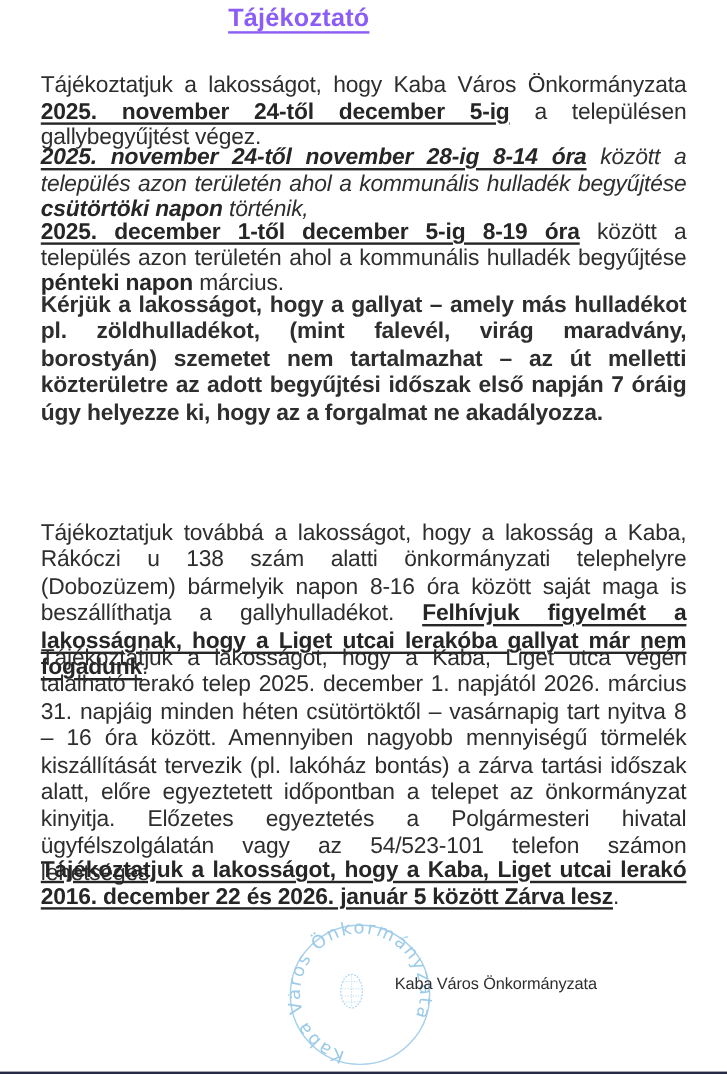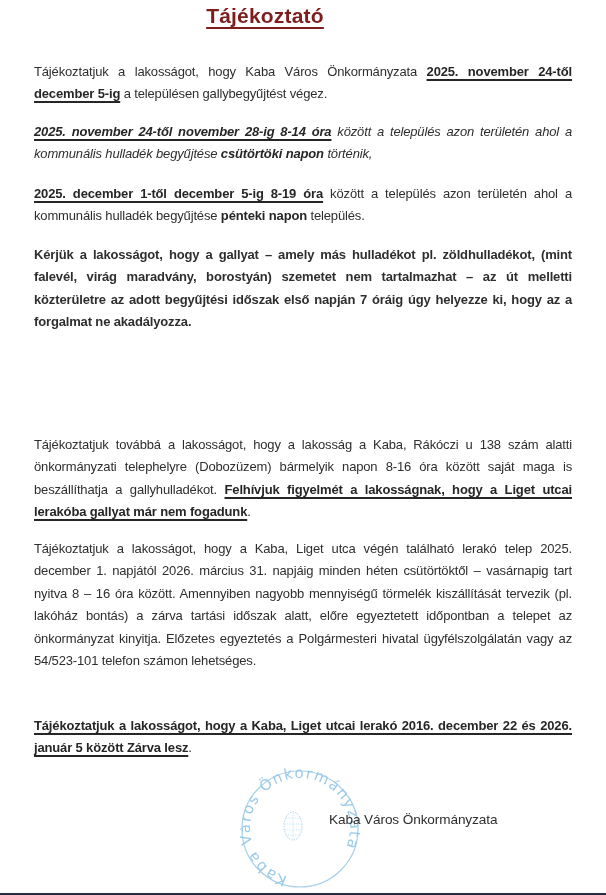--- a/index.html
+++ b/index.html
@@ -1,22 +1,22 @@
 <!DOCTYPE html>
 <html><head>
 <meta charset="utf-8">
 <style>
   html, body { margin: 0; padding: 0; background: #ffffff; }
   body { width: 606px; height: 895px; position: relative; overflow: hidden;
          font-family: "Liberation Sans", sans-serif; color: #2b2b2b; }
   .page { position: absolute; left: 0; top: 0; width: 606px; height: 893px; background: #fff; }
-  .title { position: absolute; left: 17px; width: 496px; top: 4px; text-align: center;
-           font-size: 21px; font-weight: bold; letter-spacing: 0.2px; color: #7f1d1d; }
+  .title { position: absolute; left: 1px; width: 496px; top: 4px; text-align: center;
+           font-size: 21px; font-weight: bold; letter-spacing: 0.2px; color: #8b5cf6; }
   .title span { text-decoration: underline; text-decoration-thickness: 2px; text-underline-offset: 4px; }
-  .para { position: absolute; left: 34px; width: 538px; font-size: 13px; text-align: justify;
+  .para { position: absolute; left: 34px; width: 538px; font-size: 19px; text-align: justify;
           letter-spacing: -0.15px; color: #2e2e2e; margin: 0; }
   .para b { font-weight: bold; color: #262626; }
   .u { text-decoration: underline; text-decoration-thickness: 1.5px; text-underline-offset: 3px; }
   .lh21 { line-height: 21.5px; }
   .lh22 { line-height: 22.4px; }
   .stamp { position: absolute; left: 240px; top: 768px; width: 120px; height: 122px; }
   .signature { position: absolute; left: 329px; top: 812px; font-size: 13.6px; color: #2e2e2e; letter-spacing: -0.1px; }
   .bottom-strip { position: absolute; left: 0; bottom: 0; width: 606px; height: 2px; background: #262a45; }
 </style>
 </head>
@@ -25,21 +25,21 @@
 <div class="page">
 
   <div class="title">
     <span>Tájékoztató</span>
   </div>
 
   <p class="para lh21" style="top:61px;"><span>Tájékoztatjuk a lakosságot, hogy Kaba Város Önkormányzata </span><b class="u">2025. november 24-től december 5-ig</b><span> a településen gallybegyűjtést végez.</span></p>
 
   <p class="para lh21" style="top:121px;font-style:italic;"><b class="u">2025. november 24-től november 28-ig 8-14 óra</b><span> között a település azon területén ahol a kommunális hulladék begyűjtése </span><b>csütörtöki napon</b><span> történik,</span></p>
 
-  <p class="para lh21" style="top:183px;"><b class="u">2025. december 1-től december 5-ig 8-19 óra</b><span> között a település azon területén ahol a kommunális hulladék begyűjtése </span><b>pénteki napon</b><span> település.</span></p>
+  <p class="para lh21" style="top:183px;"><b class="u">2025. december 1-től december 5-ig 8-19 óra</b><span> között a település azon területén ahol a kommunális hulladék begyűjtése </span><b>pénteki napon</b><span> március.</span></p>
 
   <p class="para lh22" style="top:244px;font-weight:bold;"><span>Kérjük a lakosságot, hogy a gallyat – amely más hulladékot pl. zöldhulladékot, (mint falevél, virág maradvány, borostyán) szemetet nem tartalmazhat – az út melletti közterületre az adott begyűjtési időszak első napján 7 óráig úgy helyezze ki, hogy az a forgalmat ne akadályozza.</span></p>
 
 
   <p class="para lh22" style="top:434px;"><span>Tájékoztatjuk továbbá a lakosságot, hogy a lakosság a Kaba, Rákóczi u 138 szám alatti önkormányzati telephelyre (Dobozüzem) bármelyik napon 8-16 óra között saját maga is beszállíthatja a gallyhulladékot. </span><b class="u">Felhívjuk figyelmét a lakosságnak, hogy a Liget utcai lerakóba gallyat már nem fogadunk</b><span>.</span></p>
 
   <p class="para lh22" style="top:538px;"><span>Tájékoztatjuk a lakosságot, hogy a Kaba, Liget utca végén található lerakó telep 2025. december 1. napjától 2026. március 31. napjáig minden héten csütörtöktől – vasárnapig tart nyitva 8 – 16 óra között. Amennyiben nagyobb mennyiségű törmelék kiszállítását tervezik (pl. lakóház bontás) a zárva tartási időszak alatt, előre egyeztetett időpontban a telepet az önkormányzat kinyitja. Előzetes egyeztetés a Polgármesteri hivatal ügyfélszolgálatán vagy az 54/523-101 telefon számon  lehetséges.</span></p>
 
   <p class="para lh22" style="top:715px;"><b class="u">Tájékoztatjuk a lakosságot, hogy a Kaba, Liget utcai lerakó 2016. december 22 és 2026. január 5 között Zárva lesz</b><span>.</span></p>
 

